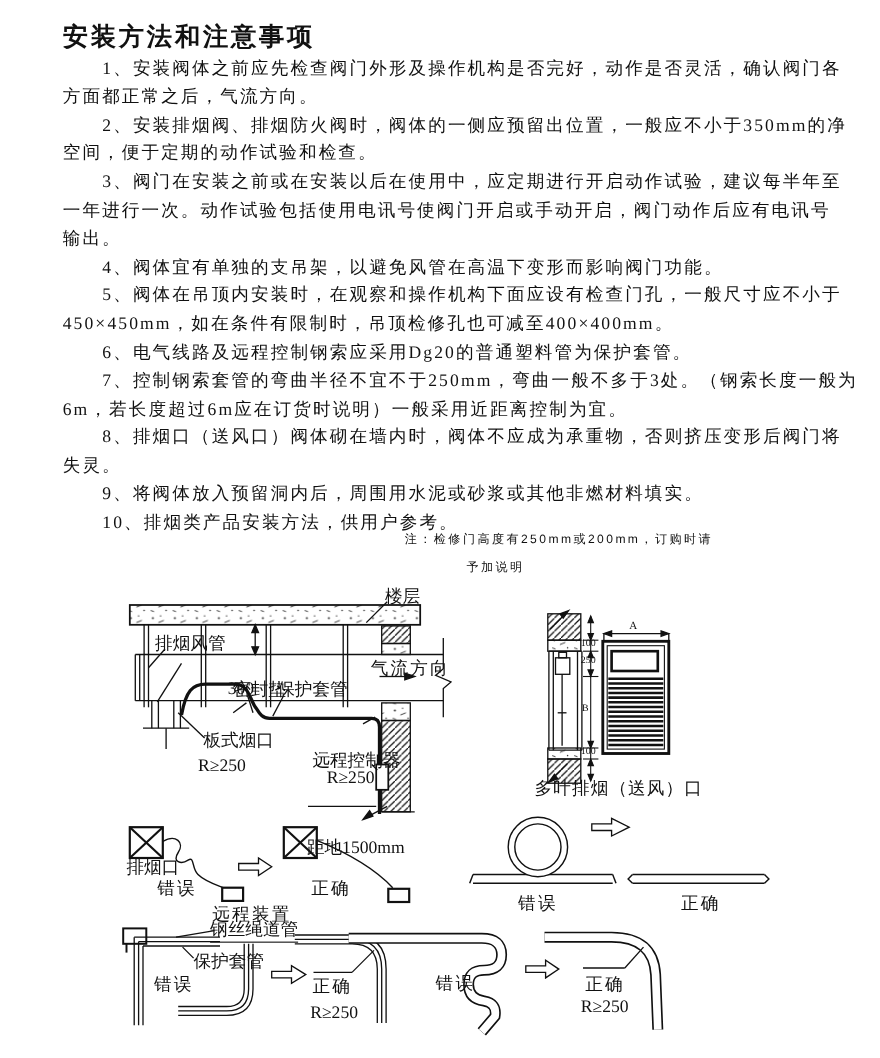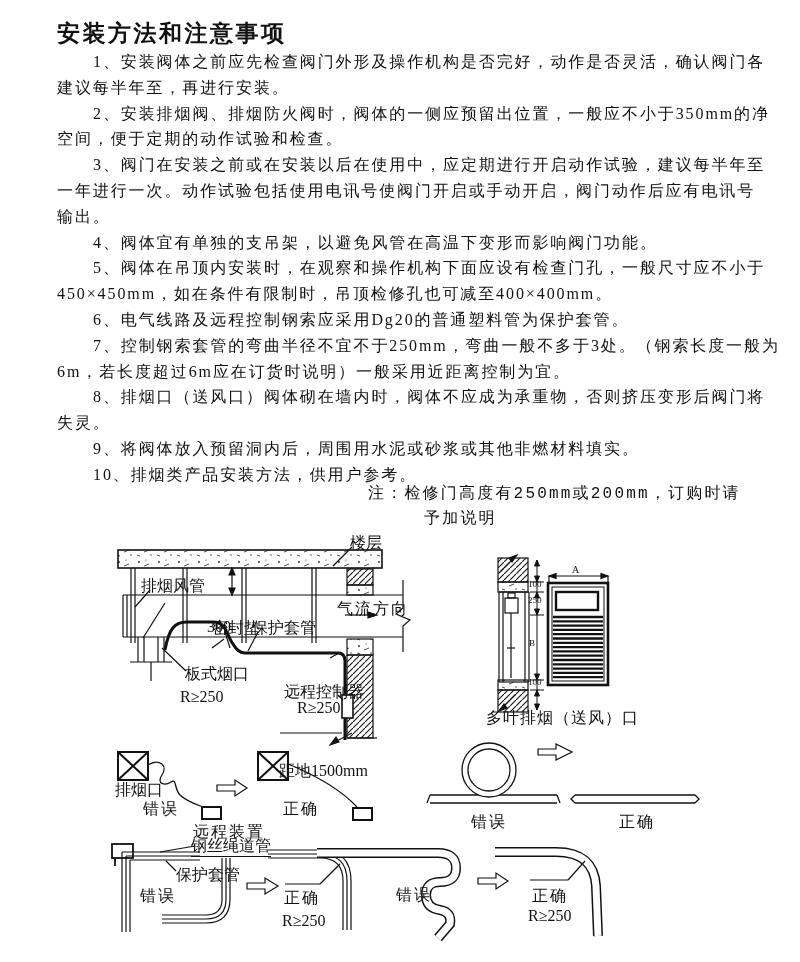--- a/index.html
+++ b/index.html
@@ -3,41 +3,41 @@
 <meta charset="utf-8">
 <style>
   html,body{margin:0;padding:0;background:#e8e8e8;}
   .page{position:relative;width:800px;height:962px;background:#ffffff;margin:0 auto;
         font-family:"Liberation Serif","DejaVu Serif",serif;color:#111;overflow:hidden;}
   .doc-title{position:absolute;left:57px;top:18px;font-size:23px;font-weight:bold;
              letter-spacing:2.5px;white-space:nowrap;}
   .bl{position:absolute;left:57px;width:710px;font-size:16px;letter-spacing:1.9px;
       white-space:nowrap;}
   .ind{padding-left:36px;}
-  .note-line{position:absolute;font-family:Liberation Mono, monospace;
-             font-size:16px;letter-spacing:2.2px;white-space:nowrap;text-align:right;}
+  .note-line{position:absolute;font-family:Liberation Sans, sans-serif;
+             font-size:11px;letter-spacing:2.2px;white-space:nowrap;text-align:right;}
   .lb{position:absolute;font-size:16px;white-space:nowrap;line-height:1.1;}
   .ls2{letter-spacing:2px;}
   .fs12{font-size:16px;margin-top:43px;}
   .fs9{font-size:9px;}
   .fs10{font-size:10px;}
   .fs14{font-size:16px;letter-spacing:1px;text-align:right;}
   .u{border-bottom:1px solid #111;padding-bottom:1px;}
   svg{position:absolute;overflow:visible;}
   svg line,svg path,svg polyline,svg rect,svg circle{vector-effect:none;}
 </style>
 </head>
 <body>
 
 <div class="page">
 
   <div class="doc-title">安装方法和注意事项</div>
 
   <div class="bl ind" style="top:52px">1、安装阀体之前应先检查阀门外形及操作机构是否完好，动作是否灵活，确认阀门各</div>
-  <div class="bl" style="top:78px">建议每半年至，再进行安装。</div>
+  <div class="bl" style="top:78px">方面都正常之后，气流方向。</div>
   <div class="bl ind" style="top:104px">2、安装排烟阀、排烟防火阀时，阀体的一侧应预留出位置，一般应不小于350mm的净</div>
   <div class="bl" style="top:129px">空间，便于定期的动作试验和检查。</div>
   <div class="bl ind" style="top:155px">3、阀门在安装之前或在安装以后在使用中，应定期进行开启动作试验，建议每半年至</div>
   <div class="bl" style="top:181px">一年进行一次。动作试验包括使用电讯号使阀门开启或手动开启，阀门动作后应有电讯号</div>
   <div class="bl" style="top:207px">输出。</div>
   <div class="bl ind" style="top:233px">4、阀体宜有单独的支吊架，以避免风管在高温下变形而影响阀门功能。</div>
   <div class="bl ind" style="top:258px">5、阀体在吊顶内安装时，在观察和操作机构下面应设有检查门孔，一般尺寸应不小于</div>
   <div class="bl" style="top:284px">450×450mm，如在条件有限制时，吊顶检修孔也可减至400×400mm。</div>
   <div class="bl ind" style="top:310px">6、电气线路及远程控制钢索应采用Dg20的普通塑料管为保护套管。</div>
   <div class="bl ind" style="top:336px">7、控制钢索套管的弯曲半径不宜不于250mm，弯曲一般不多于3处。（钢索长度一般为</div>

